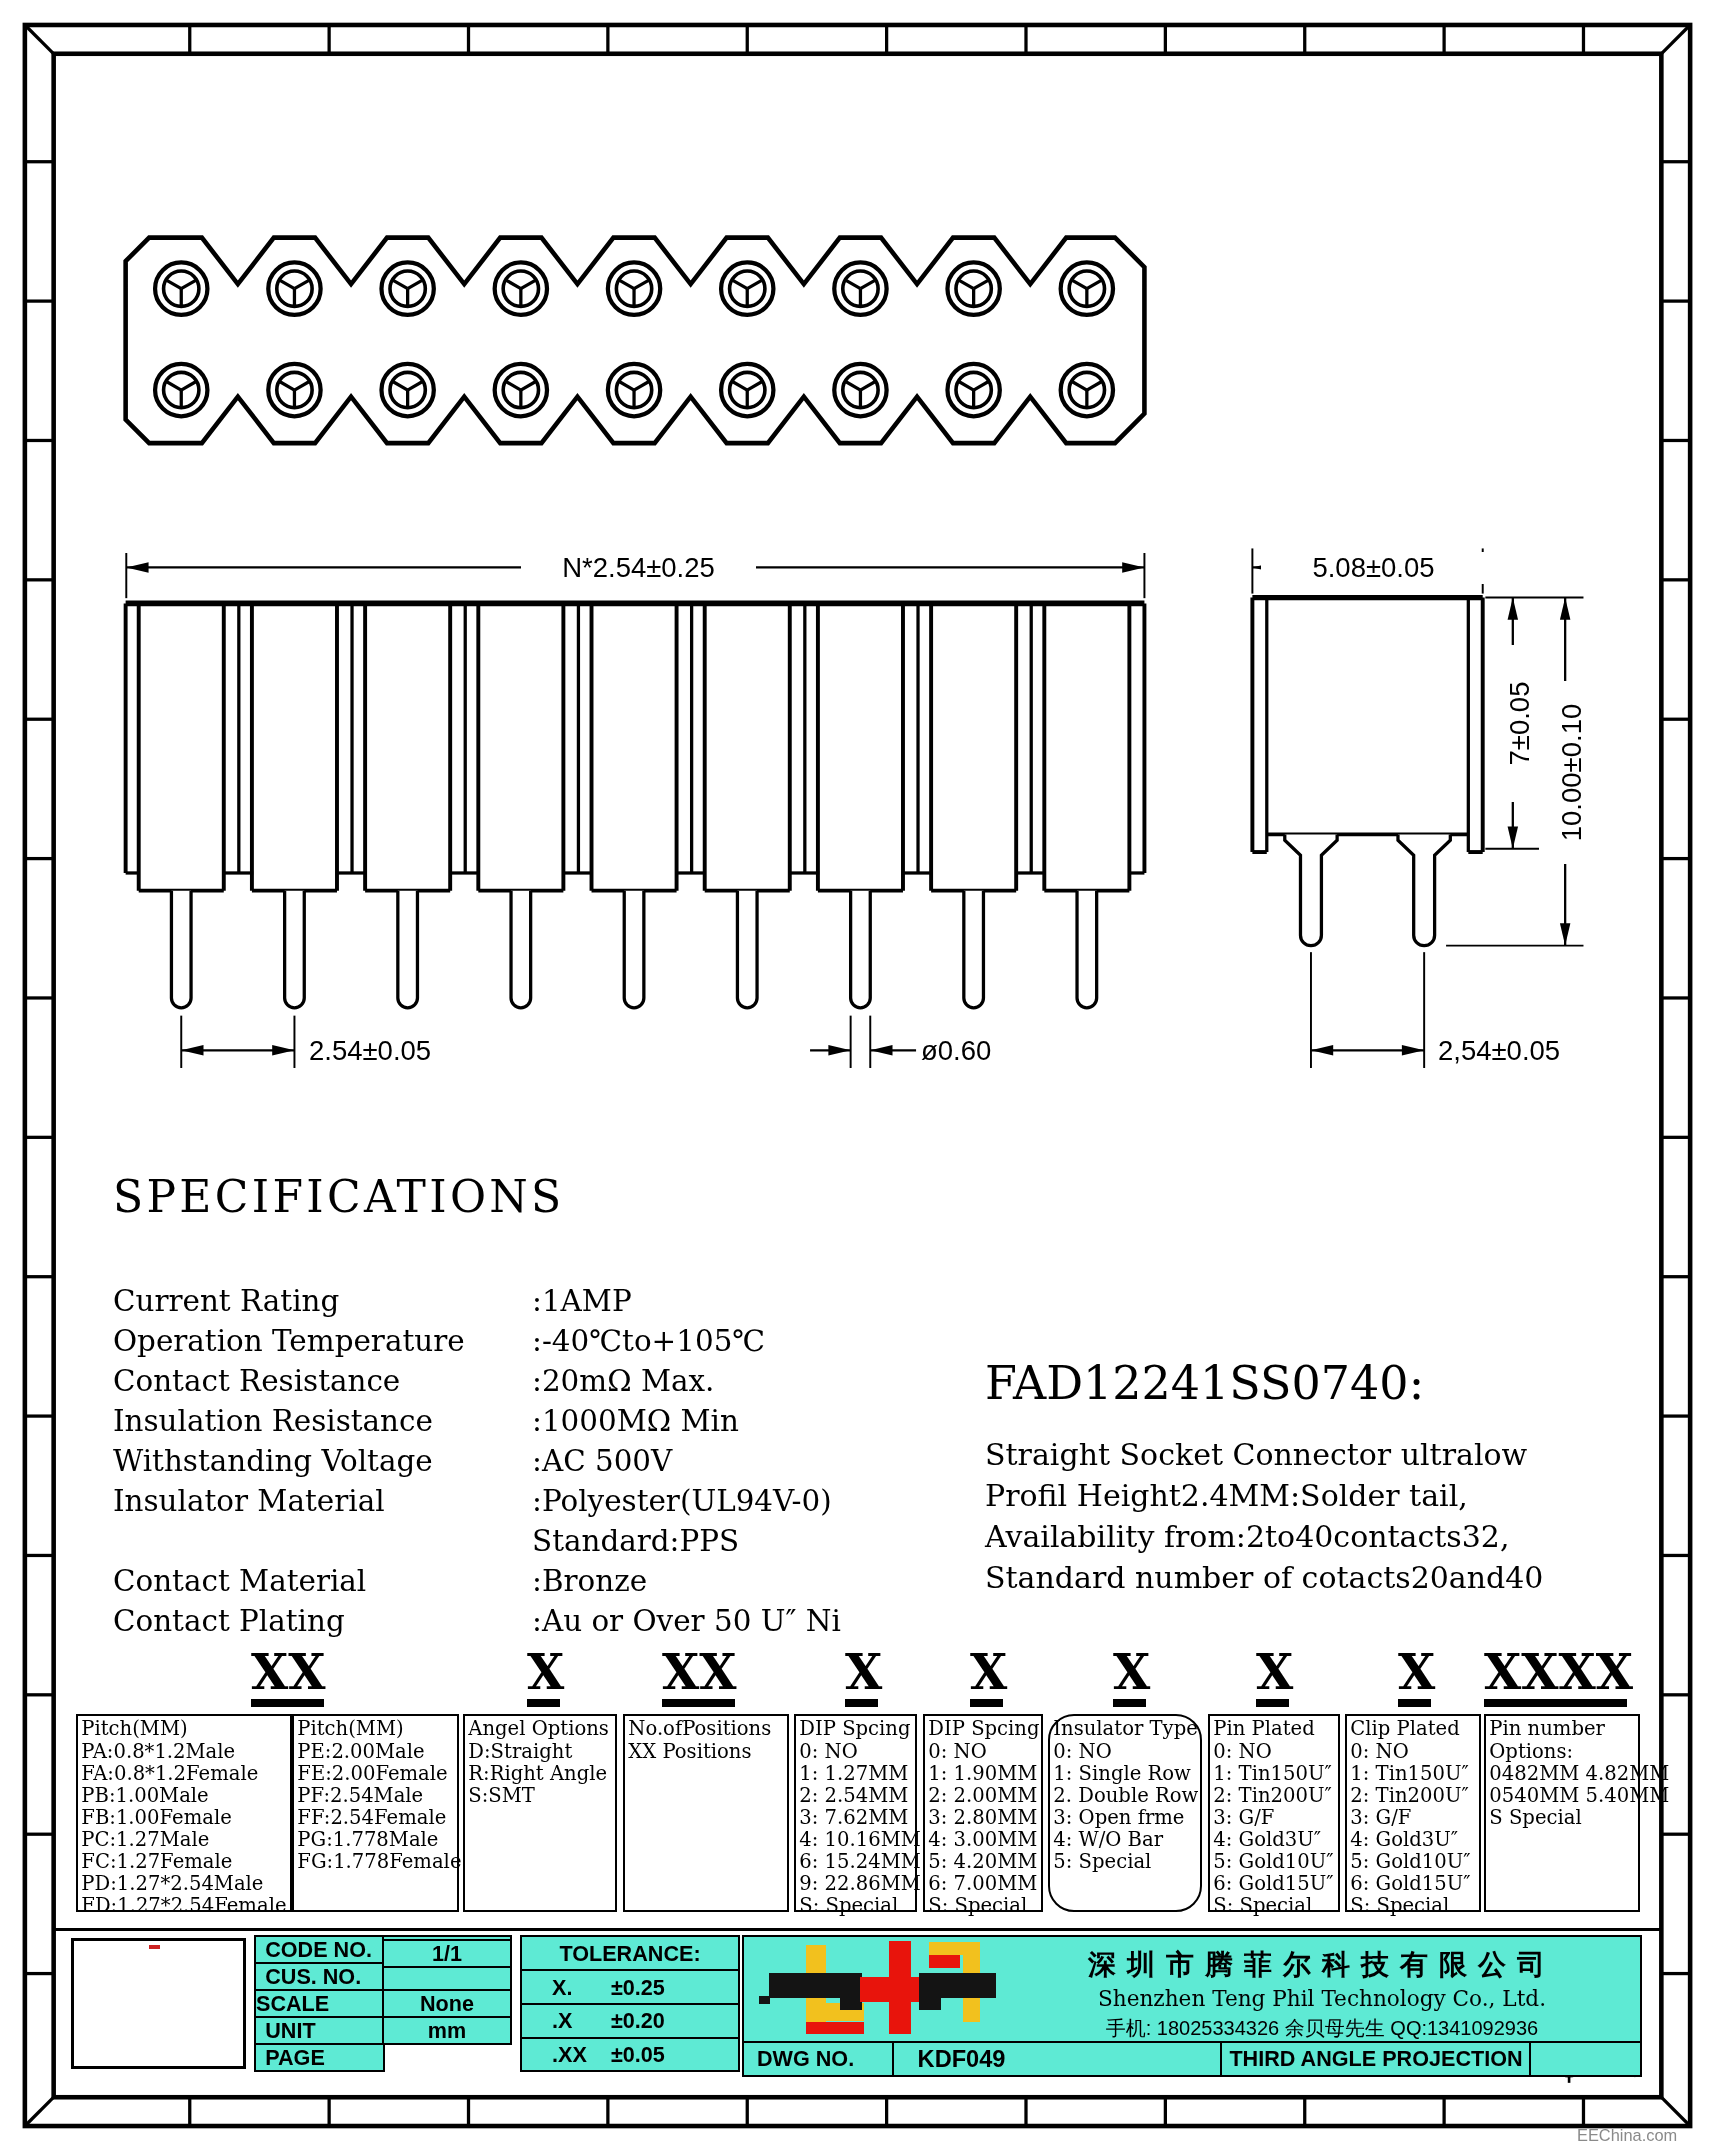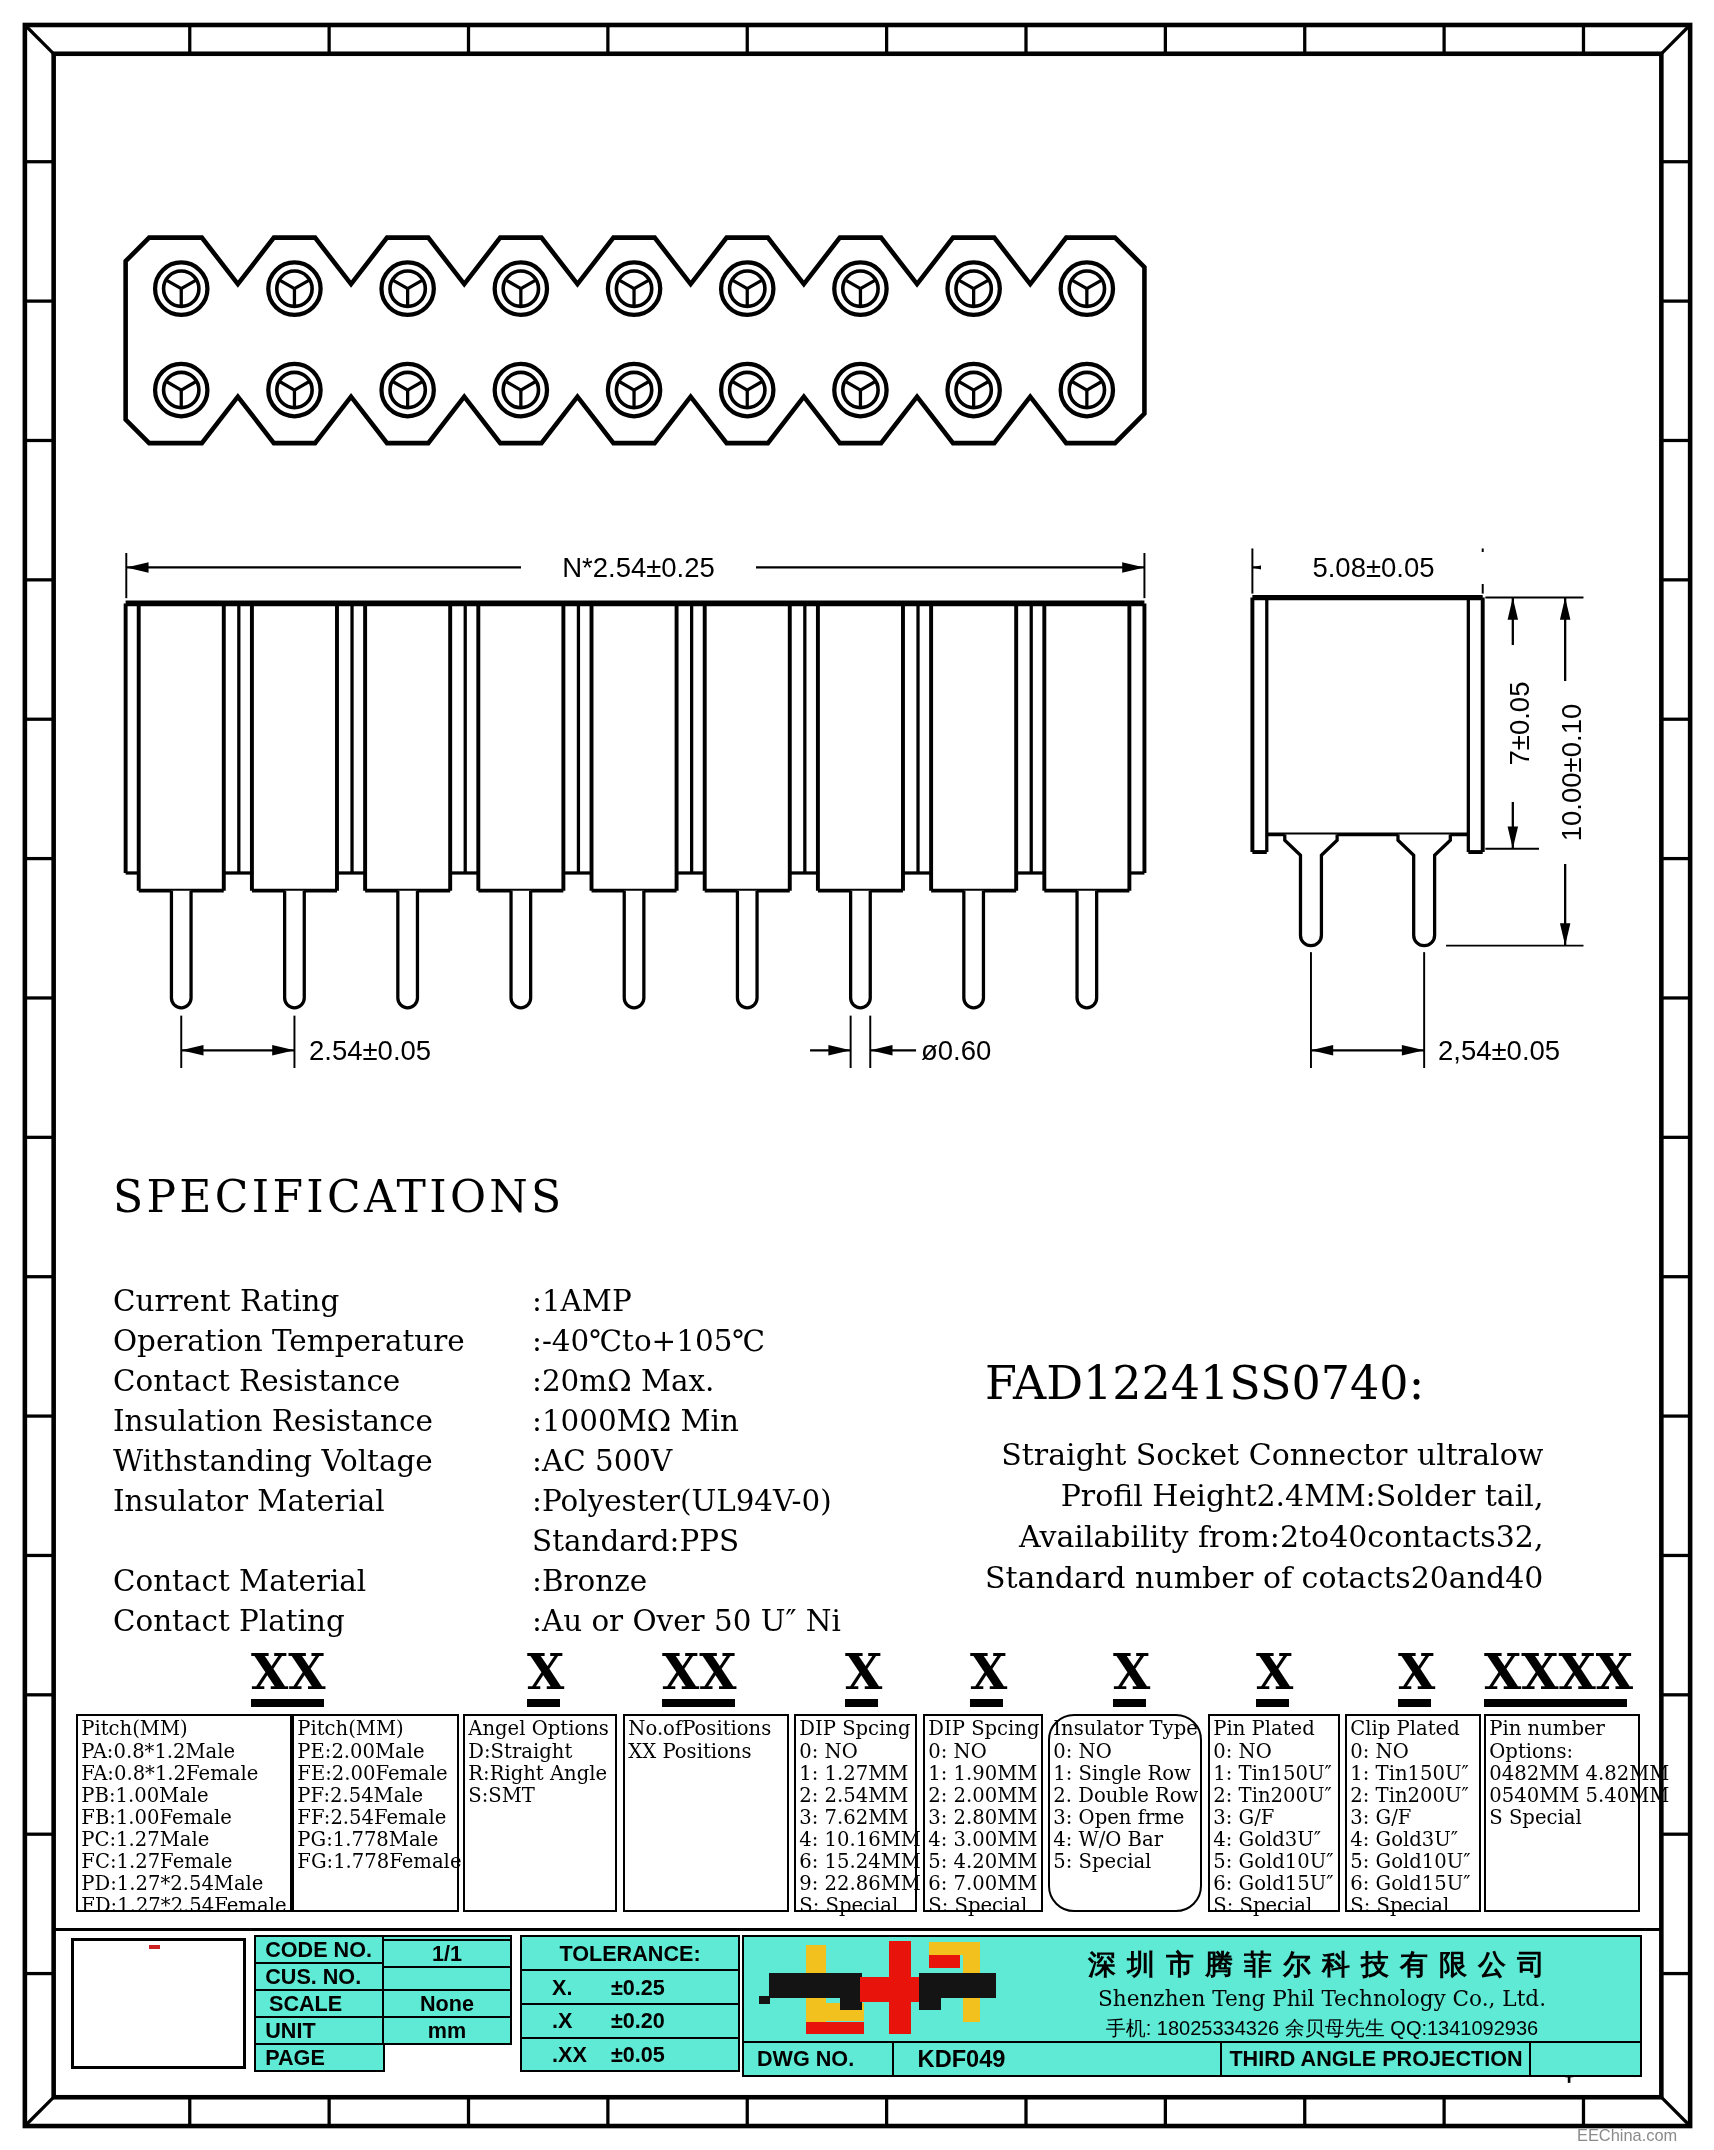--- a/index.html
+++ b/index.html
@@ -15,21 +15,21 @@
   
   #spec-heading{position:absolute;left:113px;top:1171px;font-size:44px;letter-spacing:3.3px;font-family:"DejaVu Serif",serif;}
   #spec-rows{position:absolute;left:113px;top:1284px;width:824px;font-family:"DejaVu Serif",serif;font-size:29.4px;}
   .spec-row{display:flex;height:40px;align-items:baseline;}
   .spec-label{width:419px;flex:none;white-space:nowrap;}
   .spec-value{white-space:nowrap;}
 
   
   #part-number{position:absolute;left:985px;top:1356px;font-size:46px;font-family:"DejaVu Serif",serif;white-space:nowrap;}
   #part-desc{position:absolute;left:985px;top:1437px;font-family:"DejaVu Serif",serif;font-size:30px;}
-  #part-desc .list-line{height:41px;white-space:nowrap;text-align:right;}
+  #part-desc .list-line{height:41px;white-space:nowrap;}
 
   
   .code-sym{position:absolute;top:1646px;text-align:right;font-family:"DejaVu Serif",serif;font-size:48px;font-weight:bold;line-height:52px;}
   .code-bar{height:7.9px;background:#000;margin-top:1.3px;}
 
   
   .opt-col{position:absolute;top:1714px;height:198px;border:2.6px solid #000;background:#fff;padding:1.3px 3.3px;box-sizing:border-box;font-family:"DejaVu Serif",serif;font-size:19.6px;}
   .opt-header{white-space:nowrap;line-height:23.6px;}
   .opt-item{white-space:nowrap;line-height:22px;}
 
@@ -506,21 +506,21 @@
   </div>
 <div class="cell center" style="left:382px;top:1935px;width:130px;height:29.4px;">
     <span class="tb-text">JW00</span>
   </div>
 <div class="cell" style="left:254px;top:1962px;width:131px;height:29.4px;padding-left:9.2px;">
     <span class="tb-text">CUS. NO.</span>
   </div>
 <div class="cell center" style="left:382px;top:1962px;width:130px;height:29.4px;">
     <span class="tb-text"></span>
   </div>
-<div class="cell" style="left:254px;top:1989px;width:131px;height:29.4px;padding-left:13px;">
+<div class="cell" style="left:254px;top:1989px;width:131px;height:29.4px;padding-left:0;">
     <span class="tb-text">SCALE</span>
   </div>
 <div class="cell center" style="left:382px;top:1989px;width:130px;height:29.4px;">
     <span class="tb-text">None</span>
   </div>
 <div class="cell" style="left:254px;top:2016px;width:131px;height:29.4px;padding-left:9.2px;">
     <span class="tb-text">UNIT</span>
   </div>
 <div class="cell center" style="left:382px;top:2016px;width:130px;height:29.4px;">
     <span class="tb-text">mm</span>

